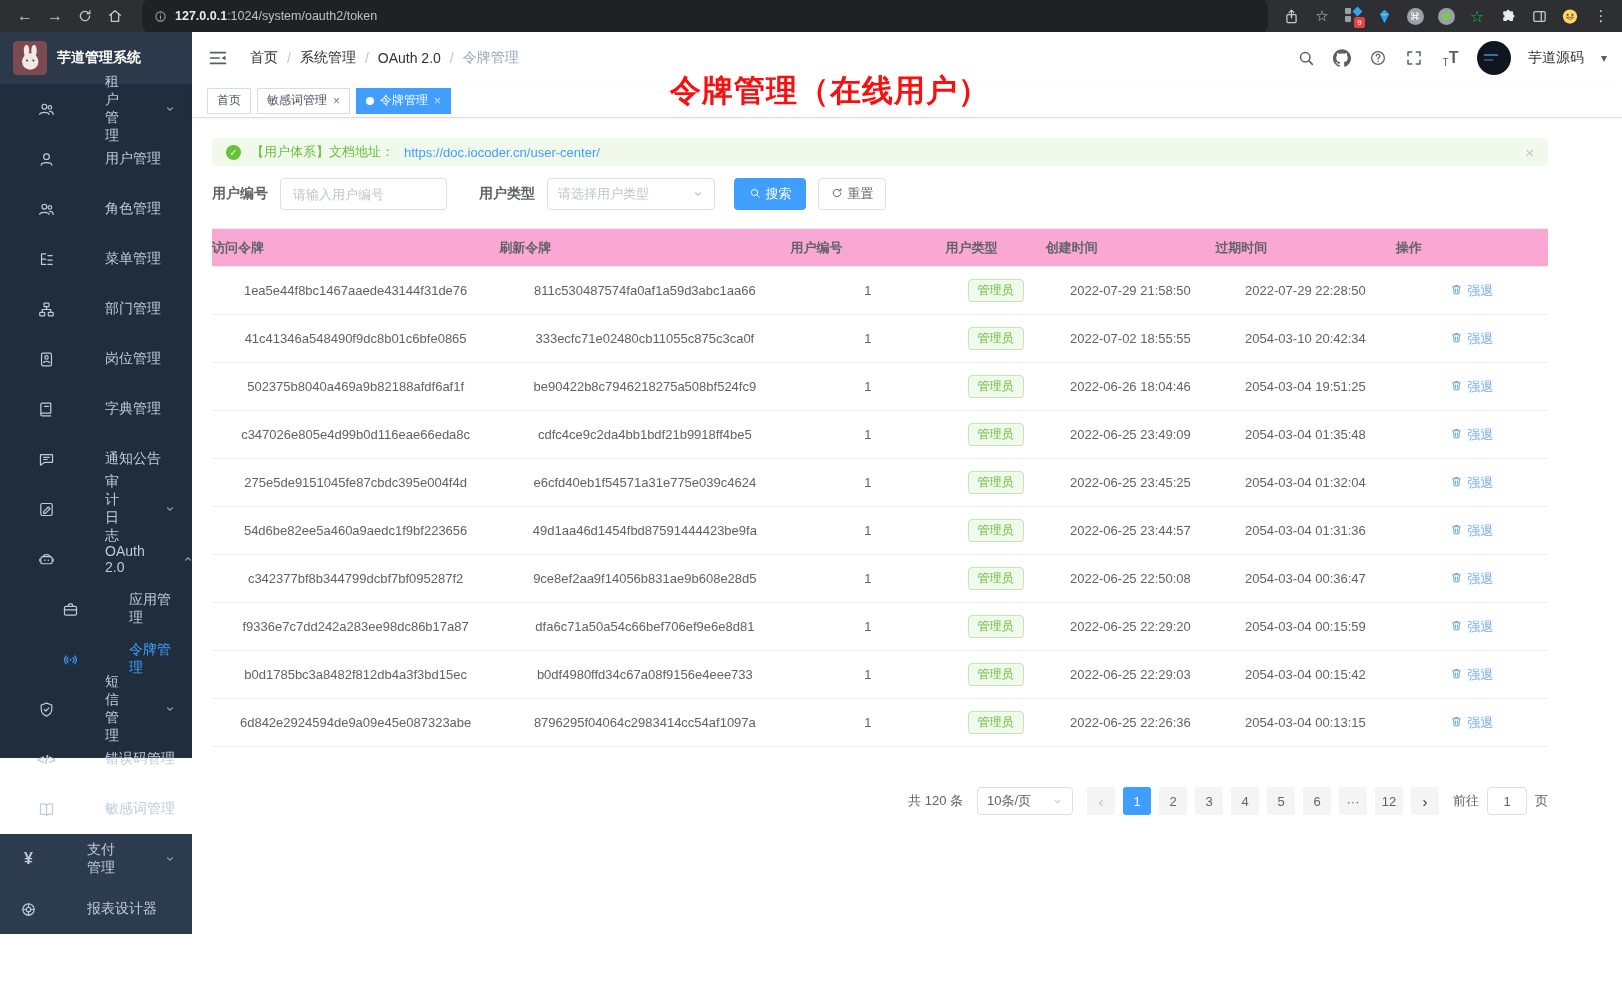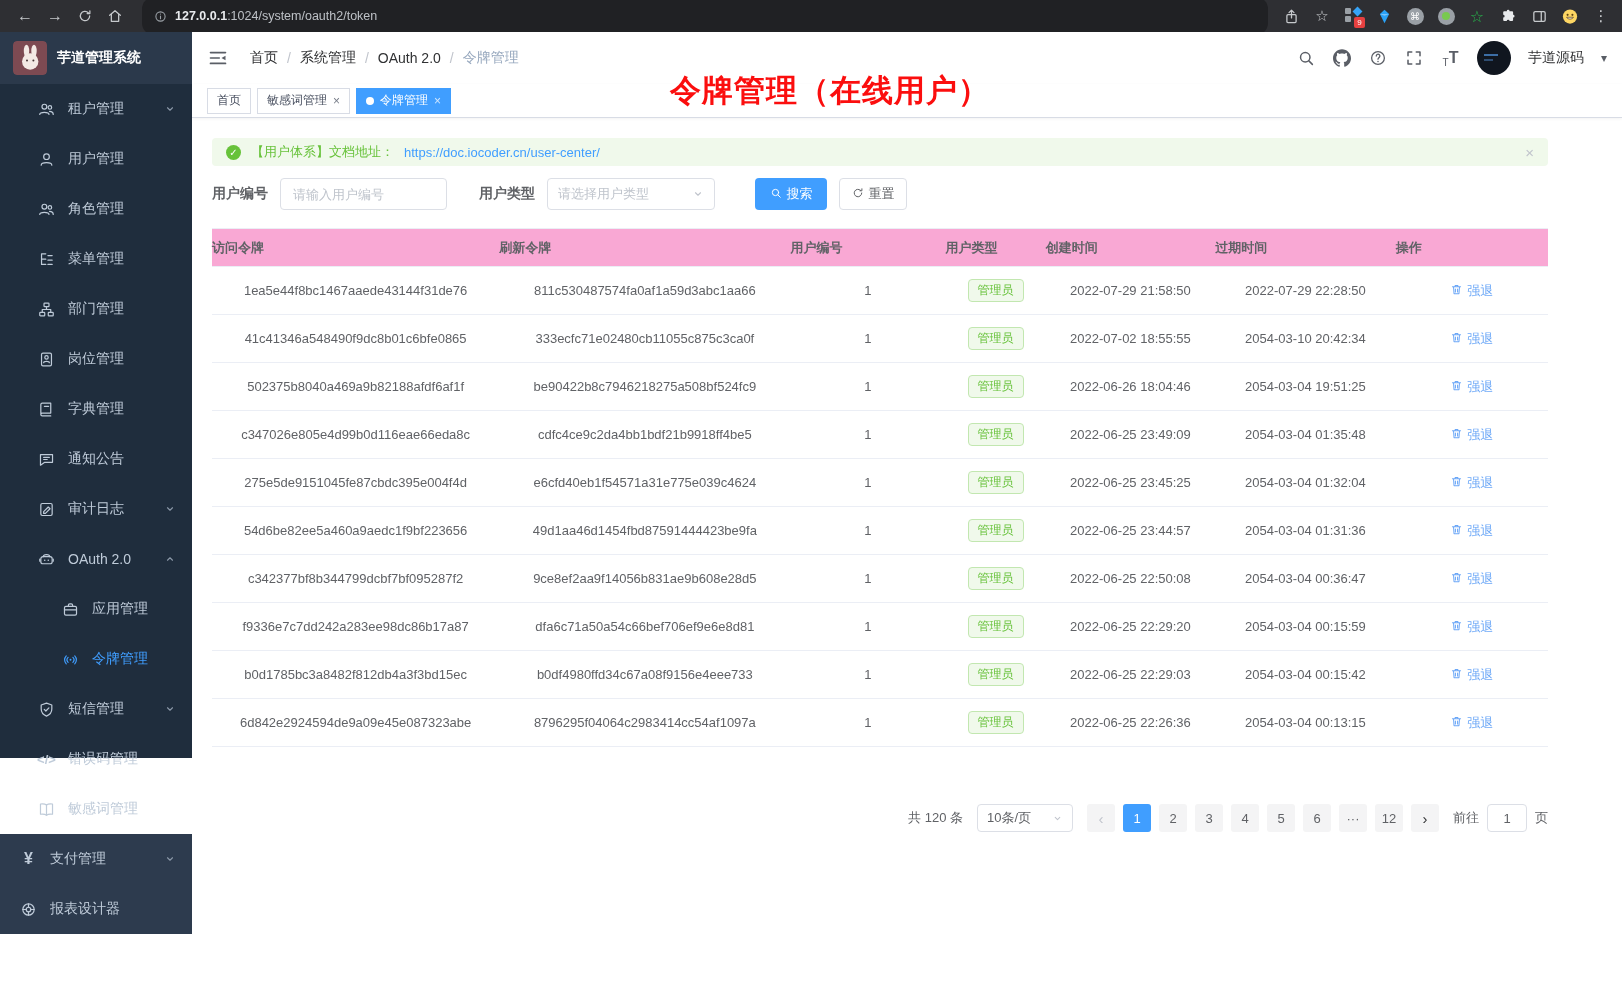--- a/index.html
+++ b/index.html
@@ -34,21 +34,21 @@
 
   
   .app { display:flex; height:726px; }
   .sidebar { width:192px; flex-shrink:0; background:#1f2d3d; display:flex; flex-direction:column; }
   .logo-row { height:52px; background:#2b394b; display:flex; align-items:center; padding-left:13px; gap:10px; flex-shrink:0; }
   .logo-row svg { width:34px; height:34px; border-radius:4px; }
   .logo-title { color:#fff; font-size:14px; font-weight:bold; }
   .menu-top { flex-shrink:0; }
   .menu-bottom { flex:1; background:#2d3b4e; }
   .menu-item { height:50px; display:flex; align-items:center; padding:0 16px 0 38px;
-    color:#bfcbd9; font-size:14px; cursor:pointer; }
+    color:#bfcbd9; font-size:14px; cursor:pointer;gap:37px; }
   .menu-item.sub { padding-left:62px; }
   .menu-item.root { padding-left:20px; }
   .menu-item.active { color:#409eff; }
   .mi-icon { width:17px; height:17px; margin-right:13px; display:flex; flex-shrink:0; align-items:center; justify-content:center; }
   .mi-icon svg { width:17px; height:17px; }
   .mi-icon .txt-ic { font-size:13px; font-weight:bold; }
   .mi-arrow { margin-left:auto; width:12px; height:12px; color:#8b98a8; display:flex; }
   .mi-arrow svg { width:12px; height:12px; }
 
   .main { flex:1; position:relative; background:#fff; display:flex; flex-direction:column; }
@@ -98,38 +98,38 @@
   .f-input::placeholder { color:#bfc4cc; }
   .f-select { width:168px; height:32px; border:1px solid #dcdfe6; border-radius:4px; padding:0 10px;
     display:flex; align-items:center; justify-content:space-between; font-size:13px; color:#bfc4cc;
     cursor:pointer; margin-left:0; }
   .f-select .sel-arrow { width:12px; height:12px; color:#c0c4cc; display:flex; }
   .f-select svg { width:12px; height:12px; }
   .gap32 { width:32px; flex-shrink:0; }
   .btn { height:32px; border-radius:4px; font-size:13px; display:flex; align-items:center;
     justify-content:center; gap:5px; cursor:pointer; border:none; font-family:inherit; }
   .btn svg { width:12px; height:12px; }
-  .btn-search { width:72px; background:var(--accent,#409eff); color:#fff; margin-left:40px; }
+  .btn-search { width:72px; background:var(--accent,#409eff); color:#fff; margin-left:19px; }
   .btn-reset { width:68px; background:#fff; border:1px solid #dcdfe6; color:#606266; margin-left:12px; }
 
   
   table { margin-top:18px; width:100%; border-collapse:collapse; table-layout:fixed; }
   th { height:38px; background:#f9a8d4; font-size:13px; font-weight:bold; color:#606266;
     border-top:1px solid #ebeef5; border-bottom:1px solid #ebeef5; text-align:left; }
   td { height:48px; font-size:13px; color:#606266; text-align:center; border-bottom:1px solid #ebeef5;
     white-space:nowrap; overflow:hidden; }
   .c1{width:21.5%;} .c2{width:21.8%;} .c3{width:11.6%;} .c4{width:7.5%;} .c5{width:12.7%;} .c6{width:13.5%;} .c7{width:11.4%;}
   .admin-tag { display:inline-block; padding:3px 9px; font-size:12px; color:var(--tag_text,#67c23a);
     background:#f0f9eb; border:1px solid #c2e7b0; border-radius:4px; line-height:1.3; }
   .action-link { color:var(--action_link,#6ba7f7); display:inline-flex; align-items:center; gap:4px;
     cursor:pointer; font-size:13px; }
   .action-link svg { width:13px; height:13px; }
 
   
-  .pagination { margin-top:57px; display:flex; align-items:center; justify-content:flex-end;
+  .pagination { margin-top:40px; display:flex; align-items:center; justify-content:flex-end;
     gap:14px; font-size:13px; color:#606266; }
   .page-size { width:96px; height:28px; border:1px solid #dcdfe6; border-radius:4px; background:#fff;
     display:flex; align-items:center; justify-content:space-between; padding:0 9px; cursor:pointer; color:#606266; }
   .page-size .sel-arrow { width:11px; height:11px; color:#c0c4cc; display:flex; }
   .page-size svg { width:11px; height:11px; }
   .pages { display:flex; align-items:center; gap:8px; }
   .pg-btn { min-width:28px; height:28px; padding:0 4px; background:#f4f4f5; border-radius:3px;
     display:flex; align-items:center; justify-content:center; color:#606266; cursor:pointer; }
   .pg-btn.active { background:var(--accent,#409eff); color:#fff; }
   .pg-btn.prev { color:#c0c4cc; font-size:15px; }

